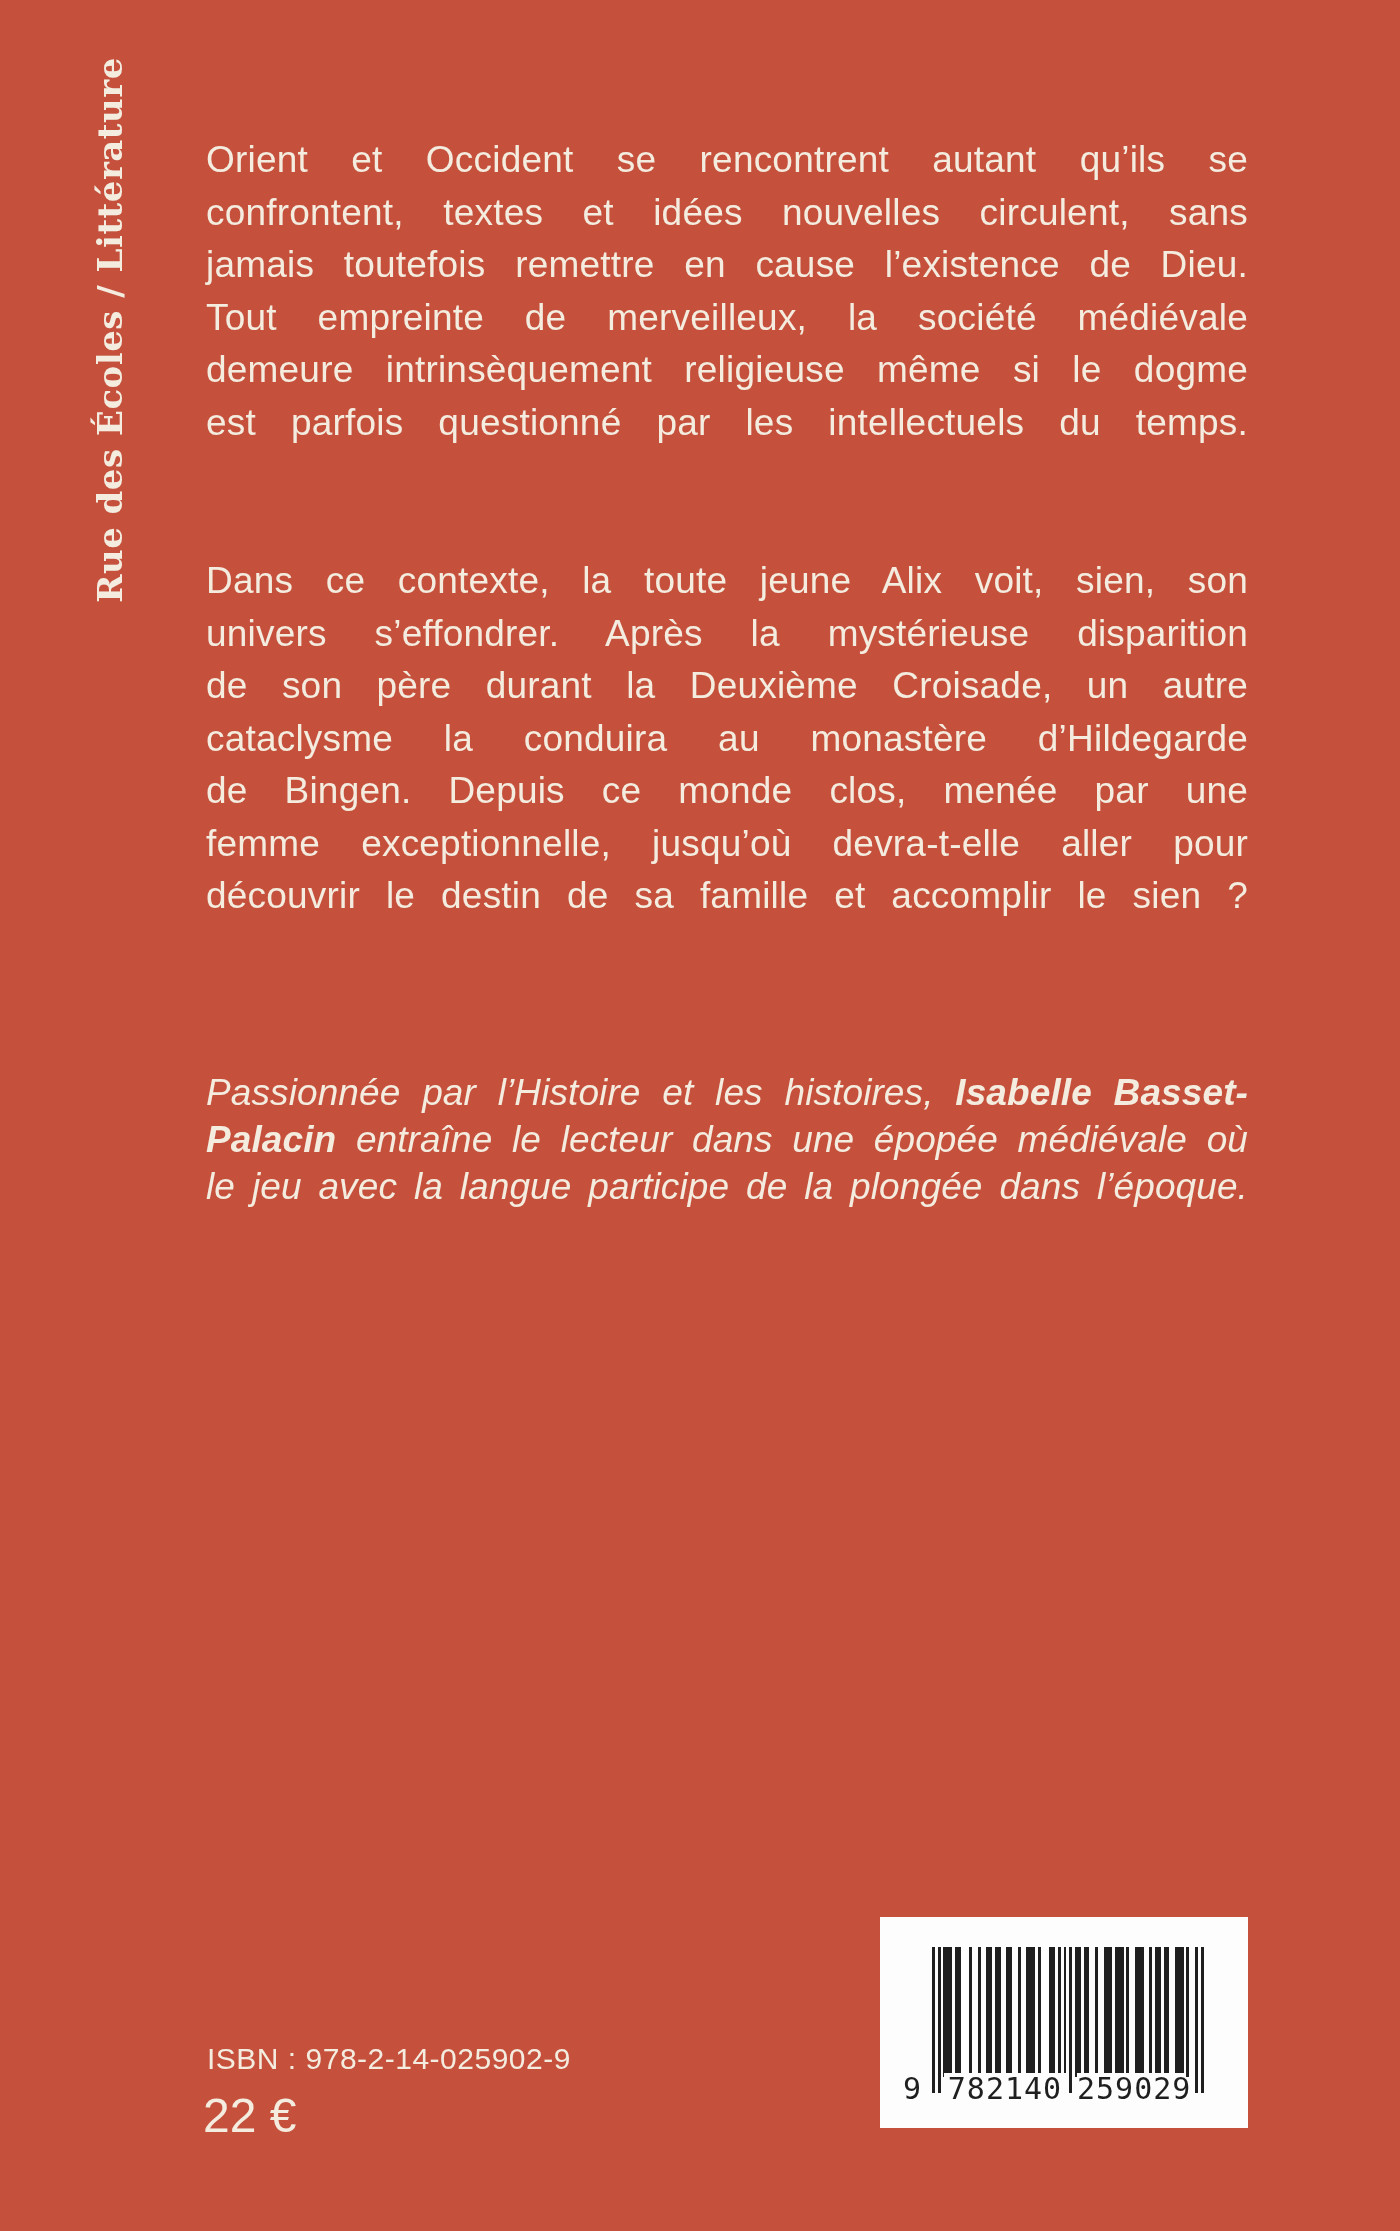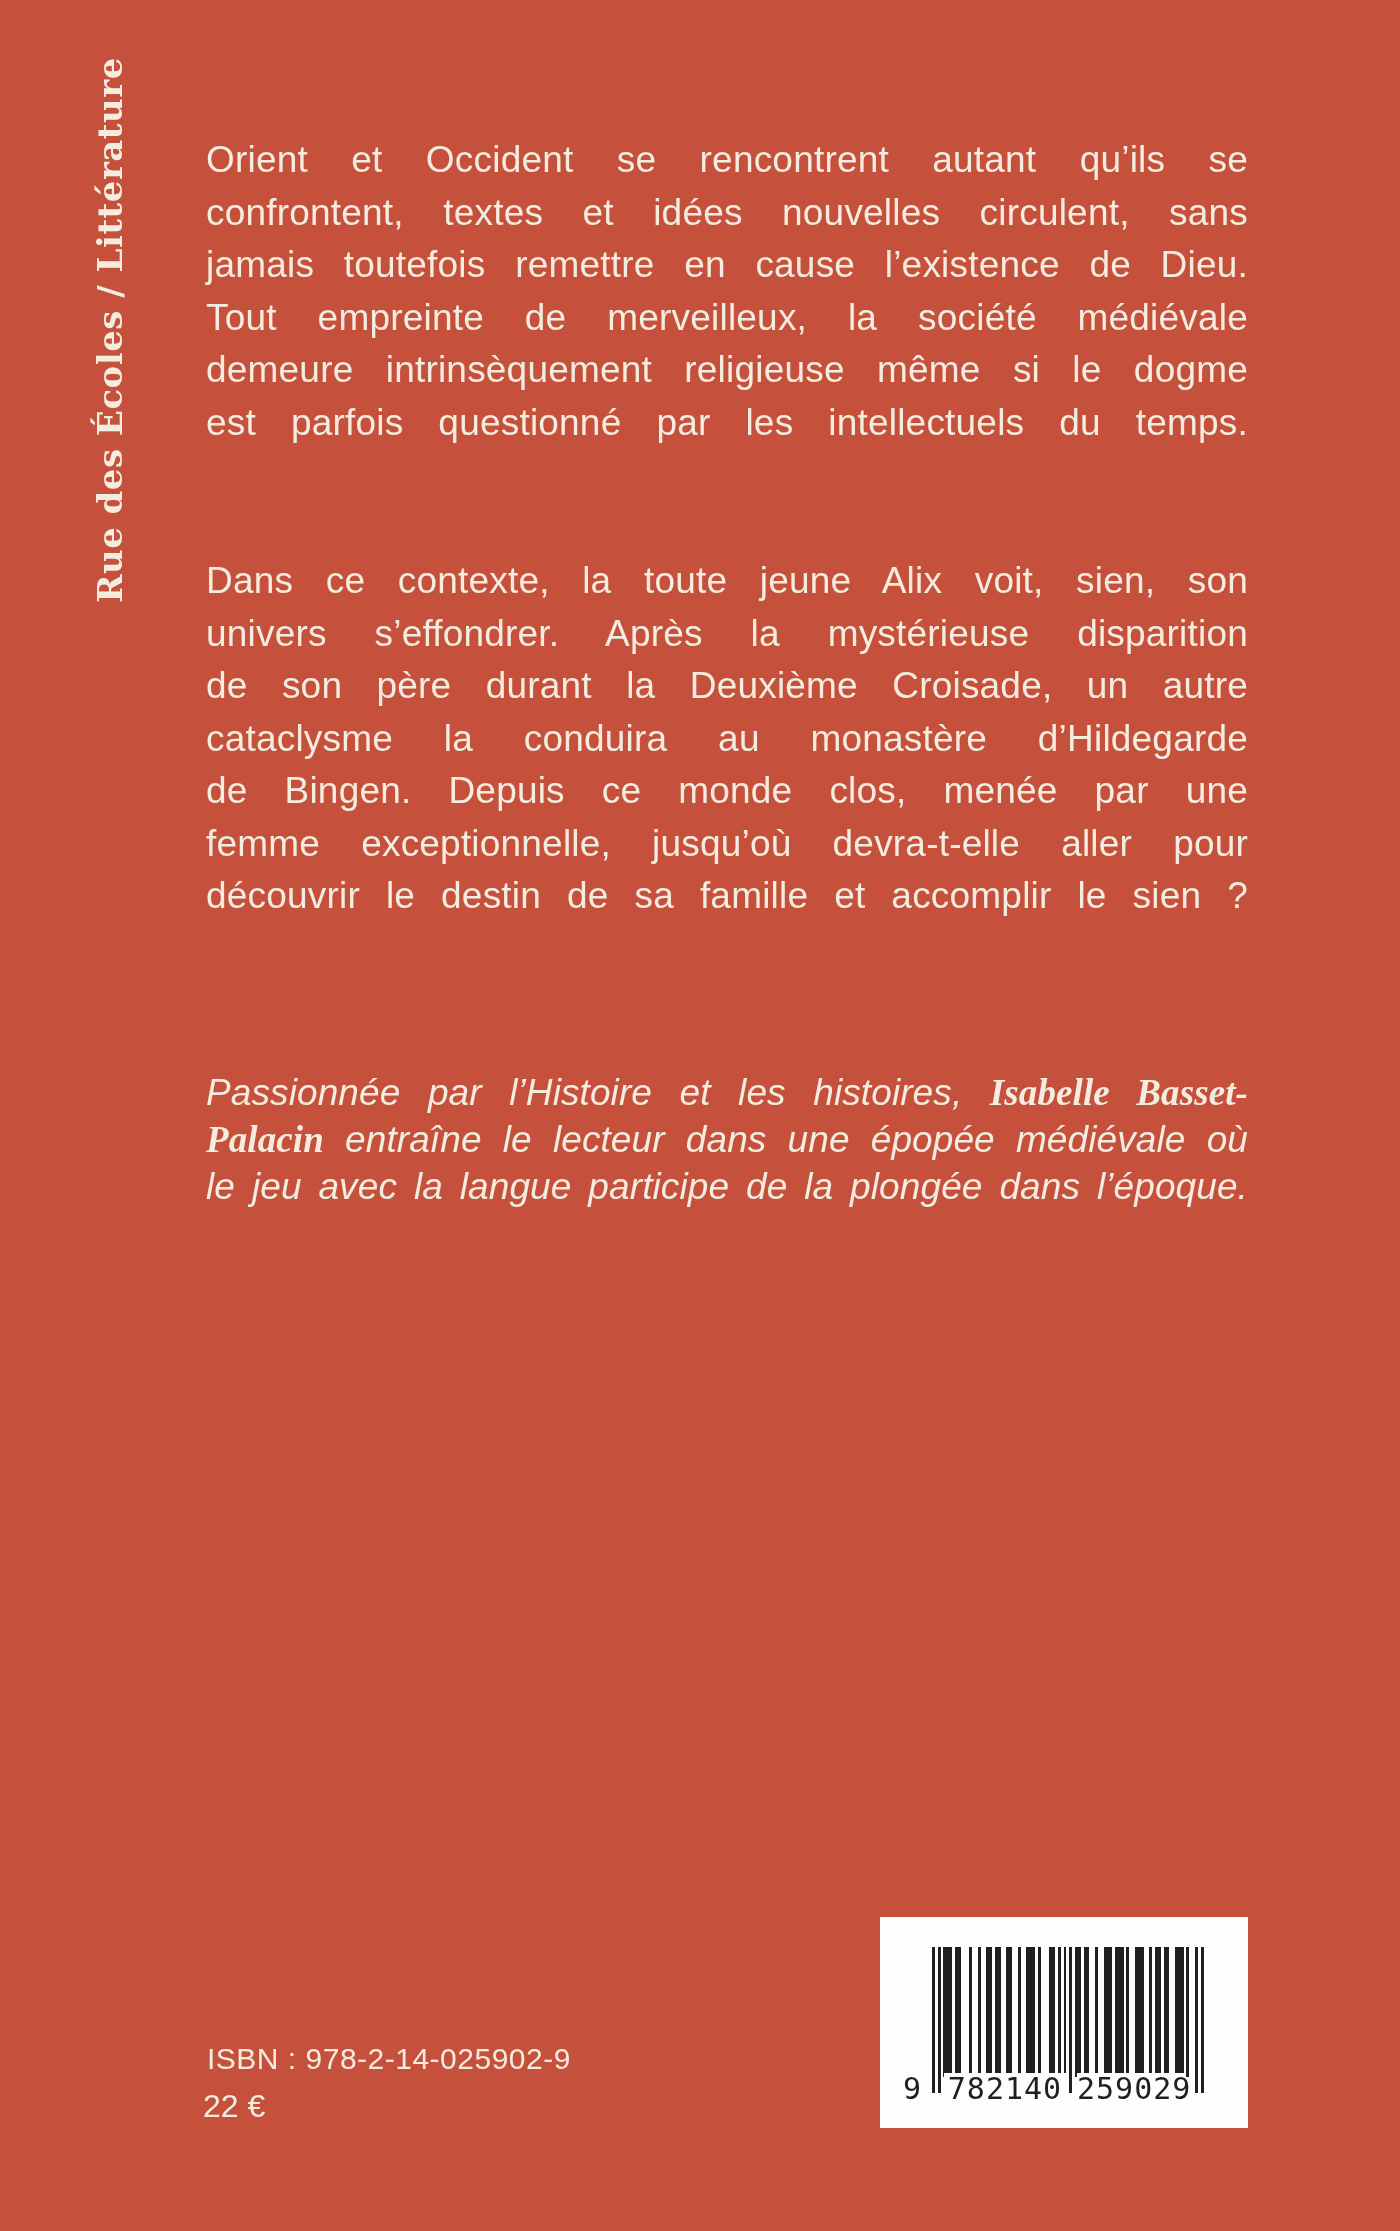--- a/index.html
+++ b/index.html
@@ -43,29 +43,29 @@
     text-align-last:justify;
     letter-spacing:0.2px;
   }
   .sc{font-variant:small-caps;letter-spacing:1px;}
   .sup{font-size:0.62em;position:relative;top:-0.42em;}
   .note .line{
     font-style:italic;
     line-height:47px;
     letter-spacing:0.1px;
   }
-  .note b{font-style:italic;font-family:Liberation Serif, serif;}
+  .note b{font-style:italic;}
   
   .isbn{
     position:absolute;left:207px;top:2042px;
     font-size:30px;letter-spacing:0.5px;
   }
   .price{
     position:absolute;left:203px;top:2088px;
-    font-size:32px;
+    font-size:48px;
   }
   
   .barcode-box{
     position:absolute;left:880px;top:1917px;width:368px;height:211px;
     background:var(--bcbg);
   }
   .barcode-bars{
     position:absolute;left:52px;top:30px;width:271px;height:146px;
     display:flex;align-items:flex-start;
   }

